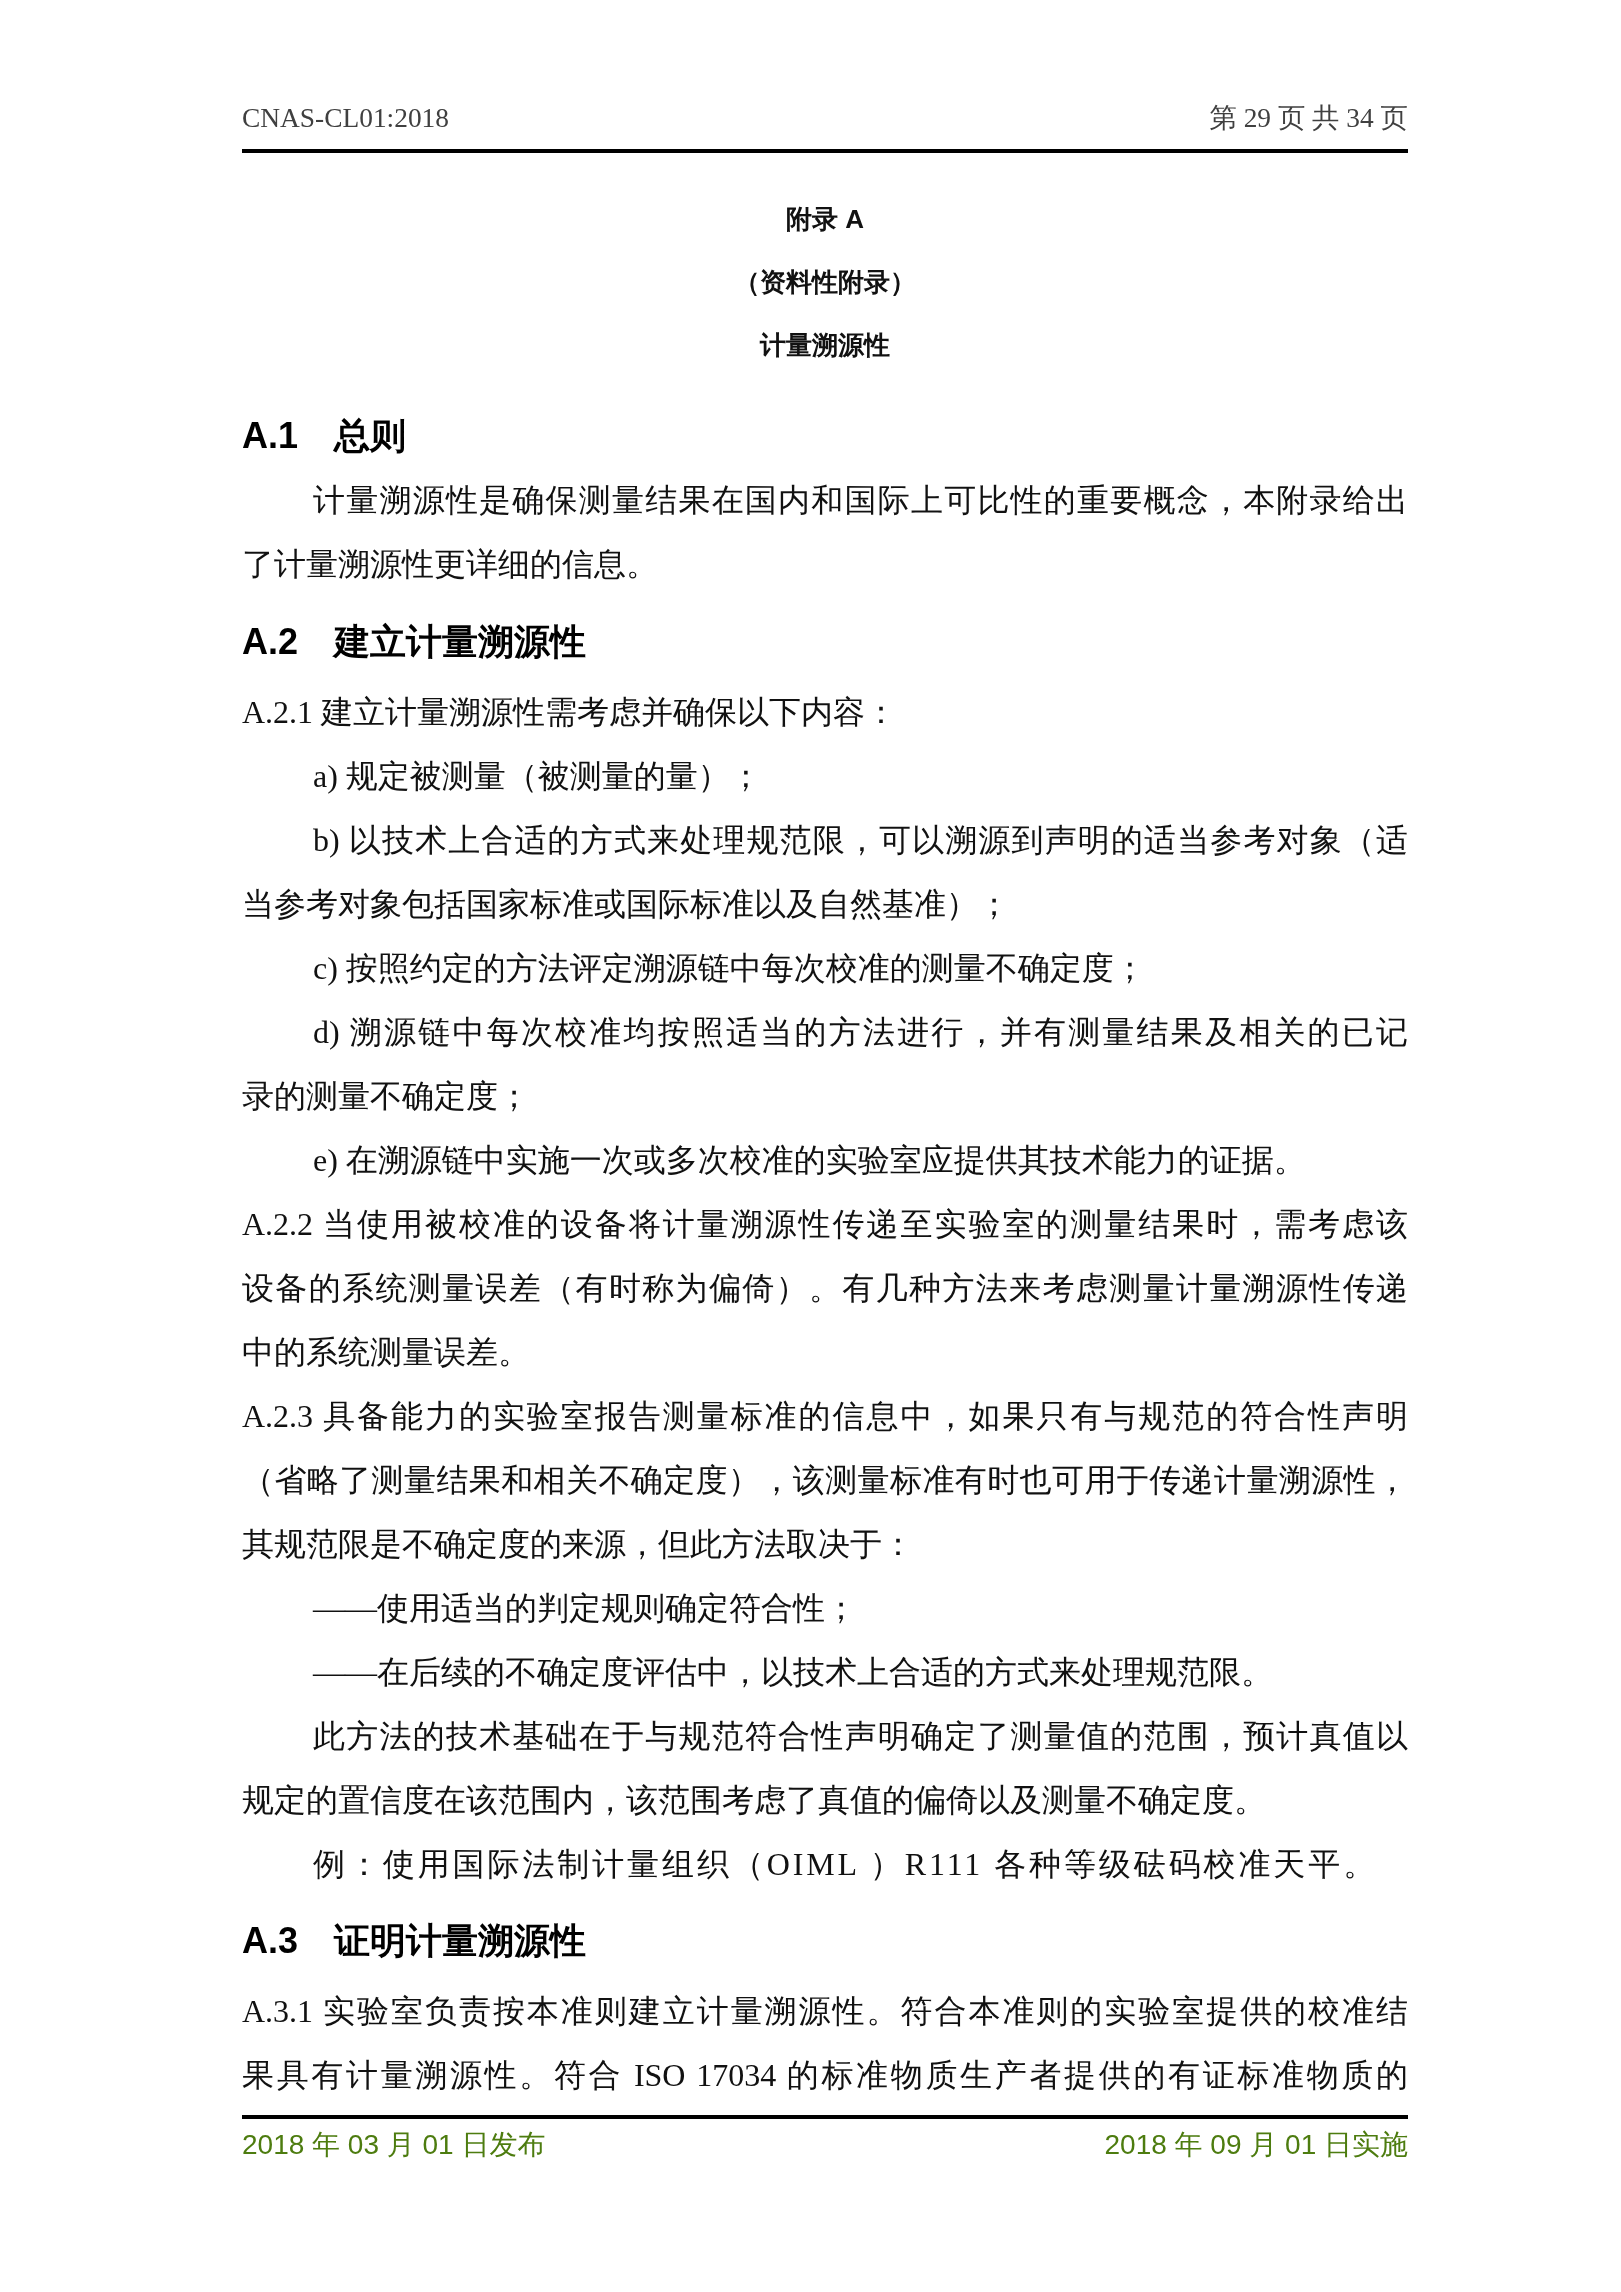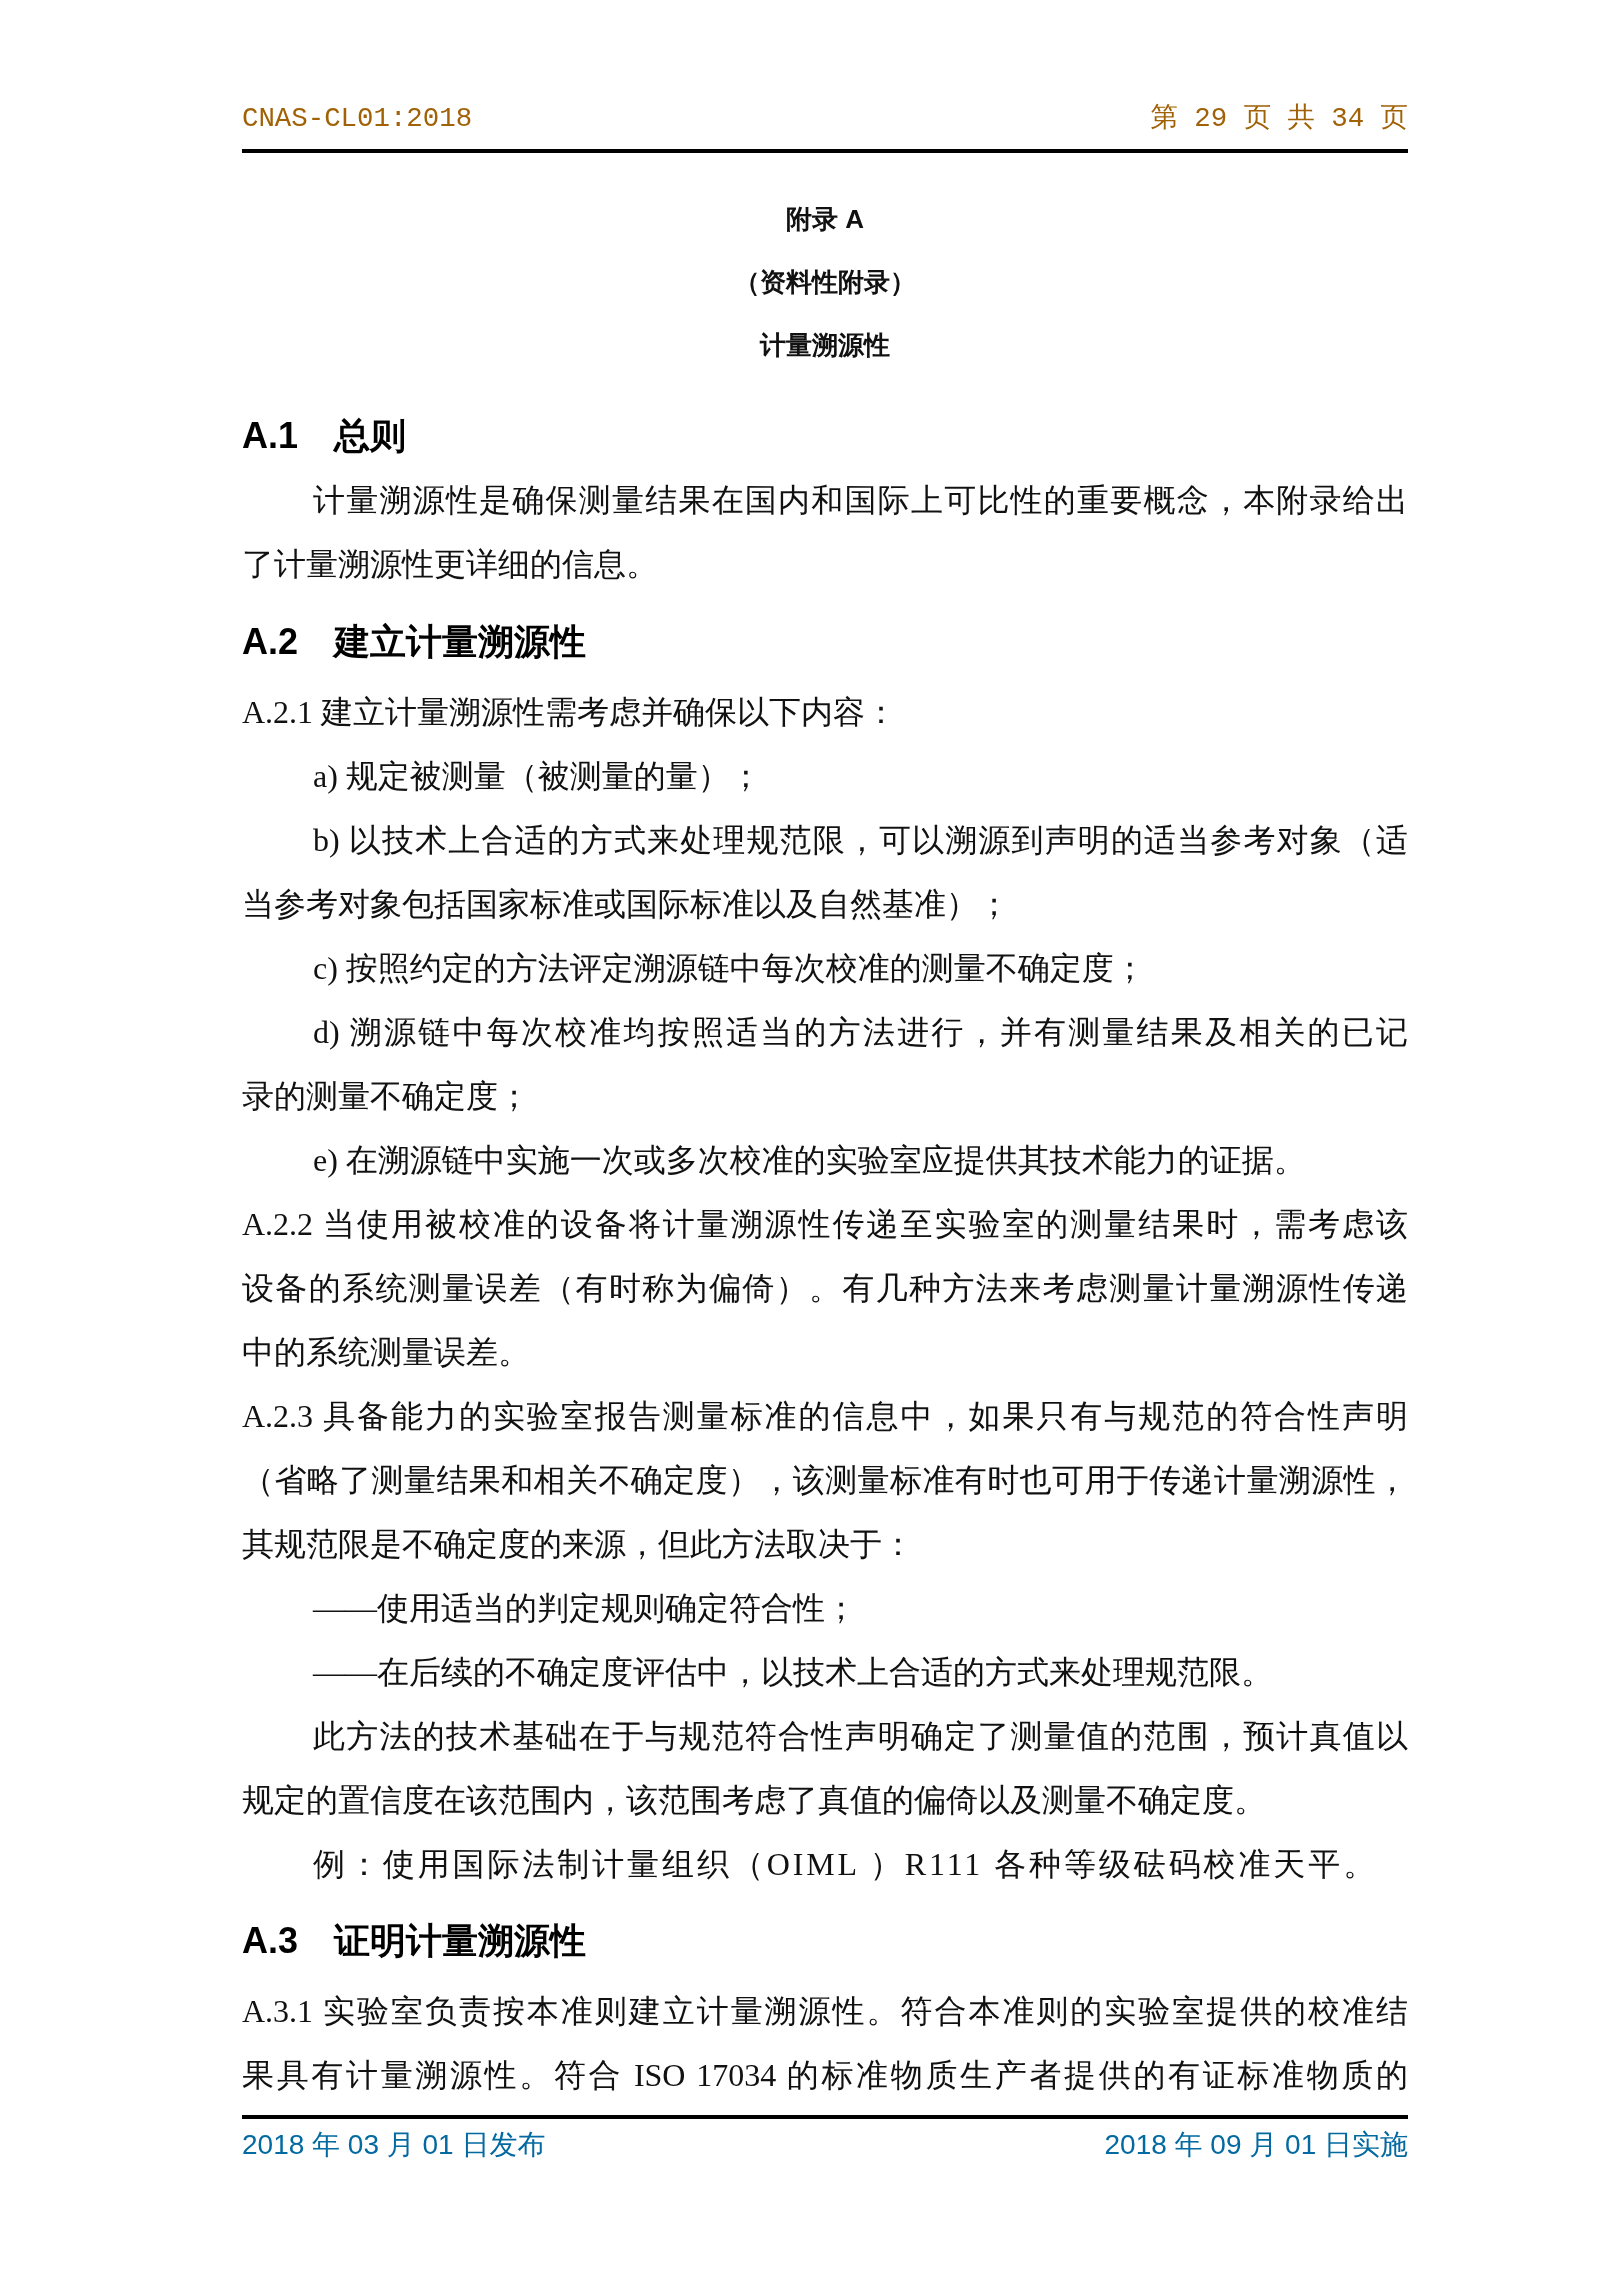--- a/index.html
+++ b/index.html
@@ -10,22 +10,22 @@
     color:#1a1a1a;
     overflow:hidden;
     font-family:"Liberation Serif", serif;
   }
   .col { position:absolute; left:242px; width:1166px; }
 
   
   .header {
     top:102px;
     display:flex; justify-content:space-between; align-items:baseline;
-    font-family:Liberation Mono, monospace;
-    font-size:27.4px; line-height:33px; color:#a16207;
+    font-family:Liberation Serif, serif;
+    font-size:27.4px; line-height:33px; color:#404040;
   }
   .rule { background:#000000; height:3.9px; }
   .header-rule { top:149px; }
 
   
   .titleblock {
     top:188px; text-align:center;
     font-family:"Liberation Sans", sans-serif; font-weight:700; color:#111111;
   }
   .titleblock .t { font-size:26px; line-height:63px; }
@@ -41,21 +41,21 @@
   }
   .h-gap { margin-top:13.7px; margin-bottom:5.9px; }
   .ex { letter-spacing:2.9px; font-size:32px; }
 
   
   .footer-rule { top:2115px; }
   .footer {
     top:2127px;
     display:flex; justify-content:space-between; align-items:flex-start;
     font-family:"Liberation Sans", sans-serif;
-    font-size:28px; line-height:35px; color:#0369a1;
+    font-size:28px; line-height:35px; color:#4d7c0f;
   }
 </style>
 </head>
 <body>
 
 <div class="page">
 
   <div class="col header">
     <span>CNAS-CL01:2018</span>
     <span>第 29 页 共 34 页</span>

